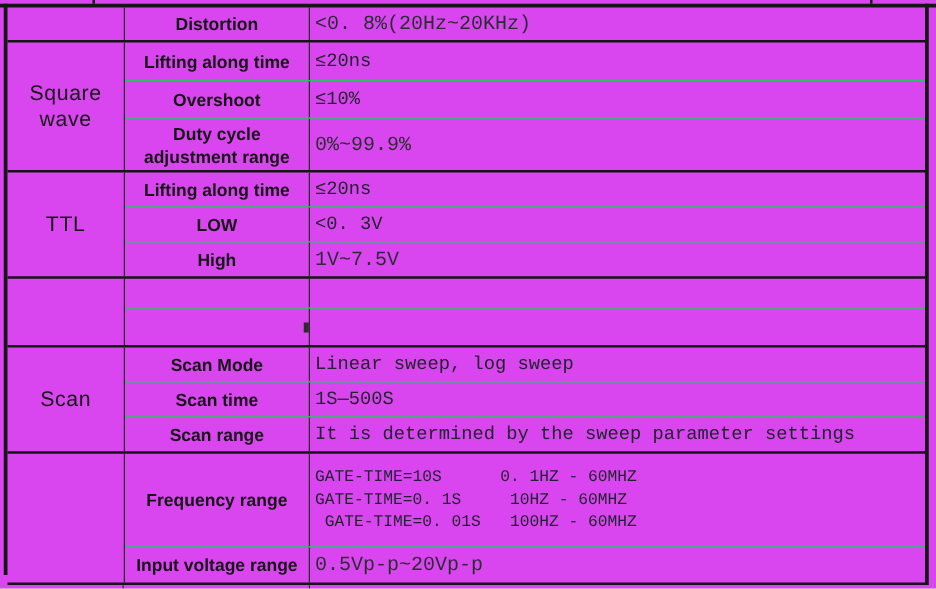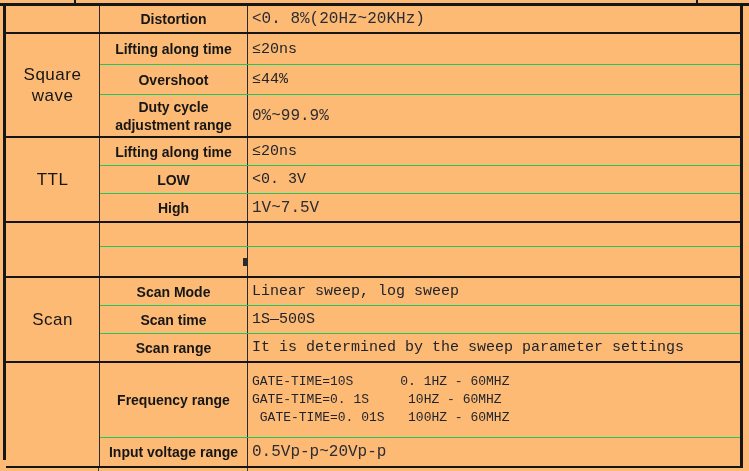--- a/index.html
+++ b/index.html
@@ -1,19 +1,19 @@
 <!DOCTYPE html>
 <html><head>
 <meta charset="utf-8">
 <style>
   html,body{margin:0;padding:0;background:#ffffff;}
   #canvas{
     position:relative;
     width:749px;height:471px;
-    background:#fdba74;
+    background:#d946ef;
     font-family:"Liberation Sans", sans-serif;
     color:#1a1a1a;
     overflow:hidden;
   }
   
   .abs{position:absolute;background:#161616;}
   #top-border{left:0;top:3;top:3px;width:749px;height:3px;}
   #left-border{left:3px;top:3px;width:3px;height:457px;}
   #right-border{left:740px;top:3px;width:3px;height:465px;}
   #top-tick-a{left:74px;top:0;width:2px;height:3px;}
@@ -107,21 +107,21 @@
         <div class="row h30">
           <div class="label">
               <span>Lifting along time</span>
             </div>
           <div class="value"><span>≤20ns</span></div>
         </div>
         <div class="row h29">
           <div class="label">
               <span>Overshoot</span>
             </div>
-          <div class="value"><span>≤44%</span></div>
+          <div class="value"><span>≤10%</span></div>
         </div>
         <div class="row h41">
           <div class="label wrap">
               <span>Duty cycle adjustment range</span>
             </div>
           <div class="value serif"><span>0%~99.9%</span></div>
         </div>
       </div>
     </div>
 

